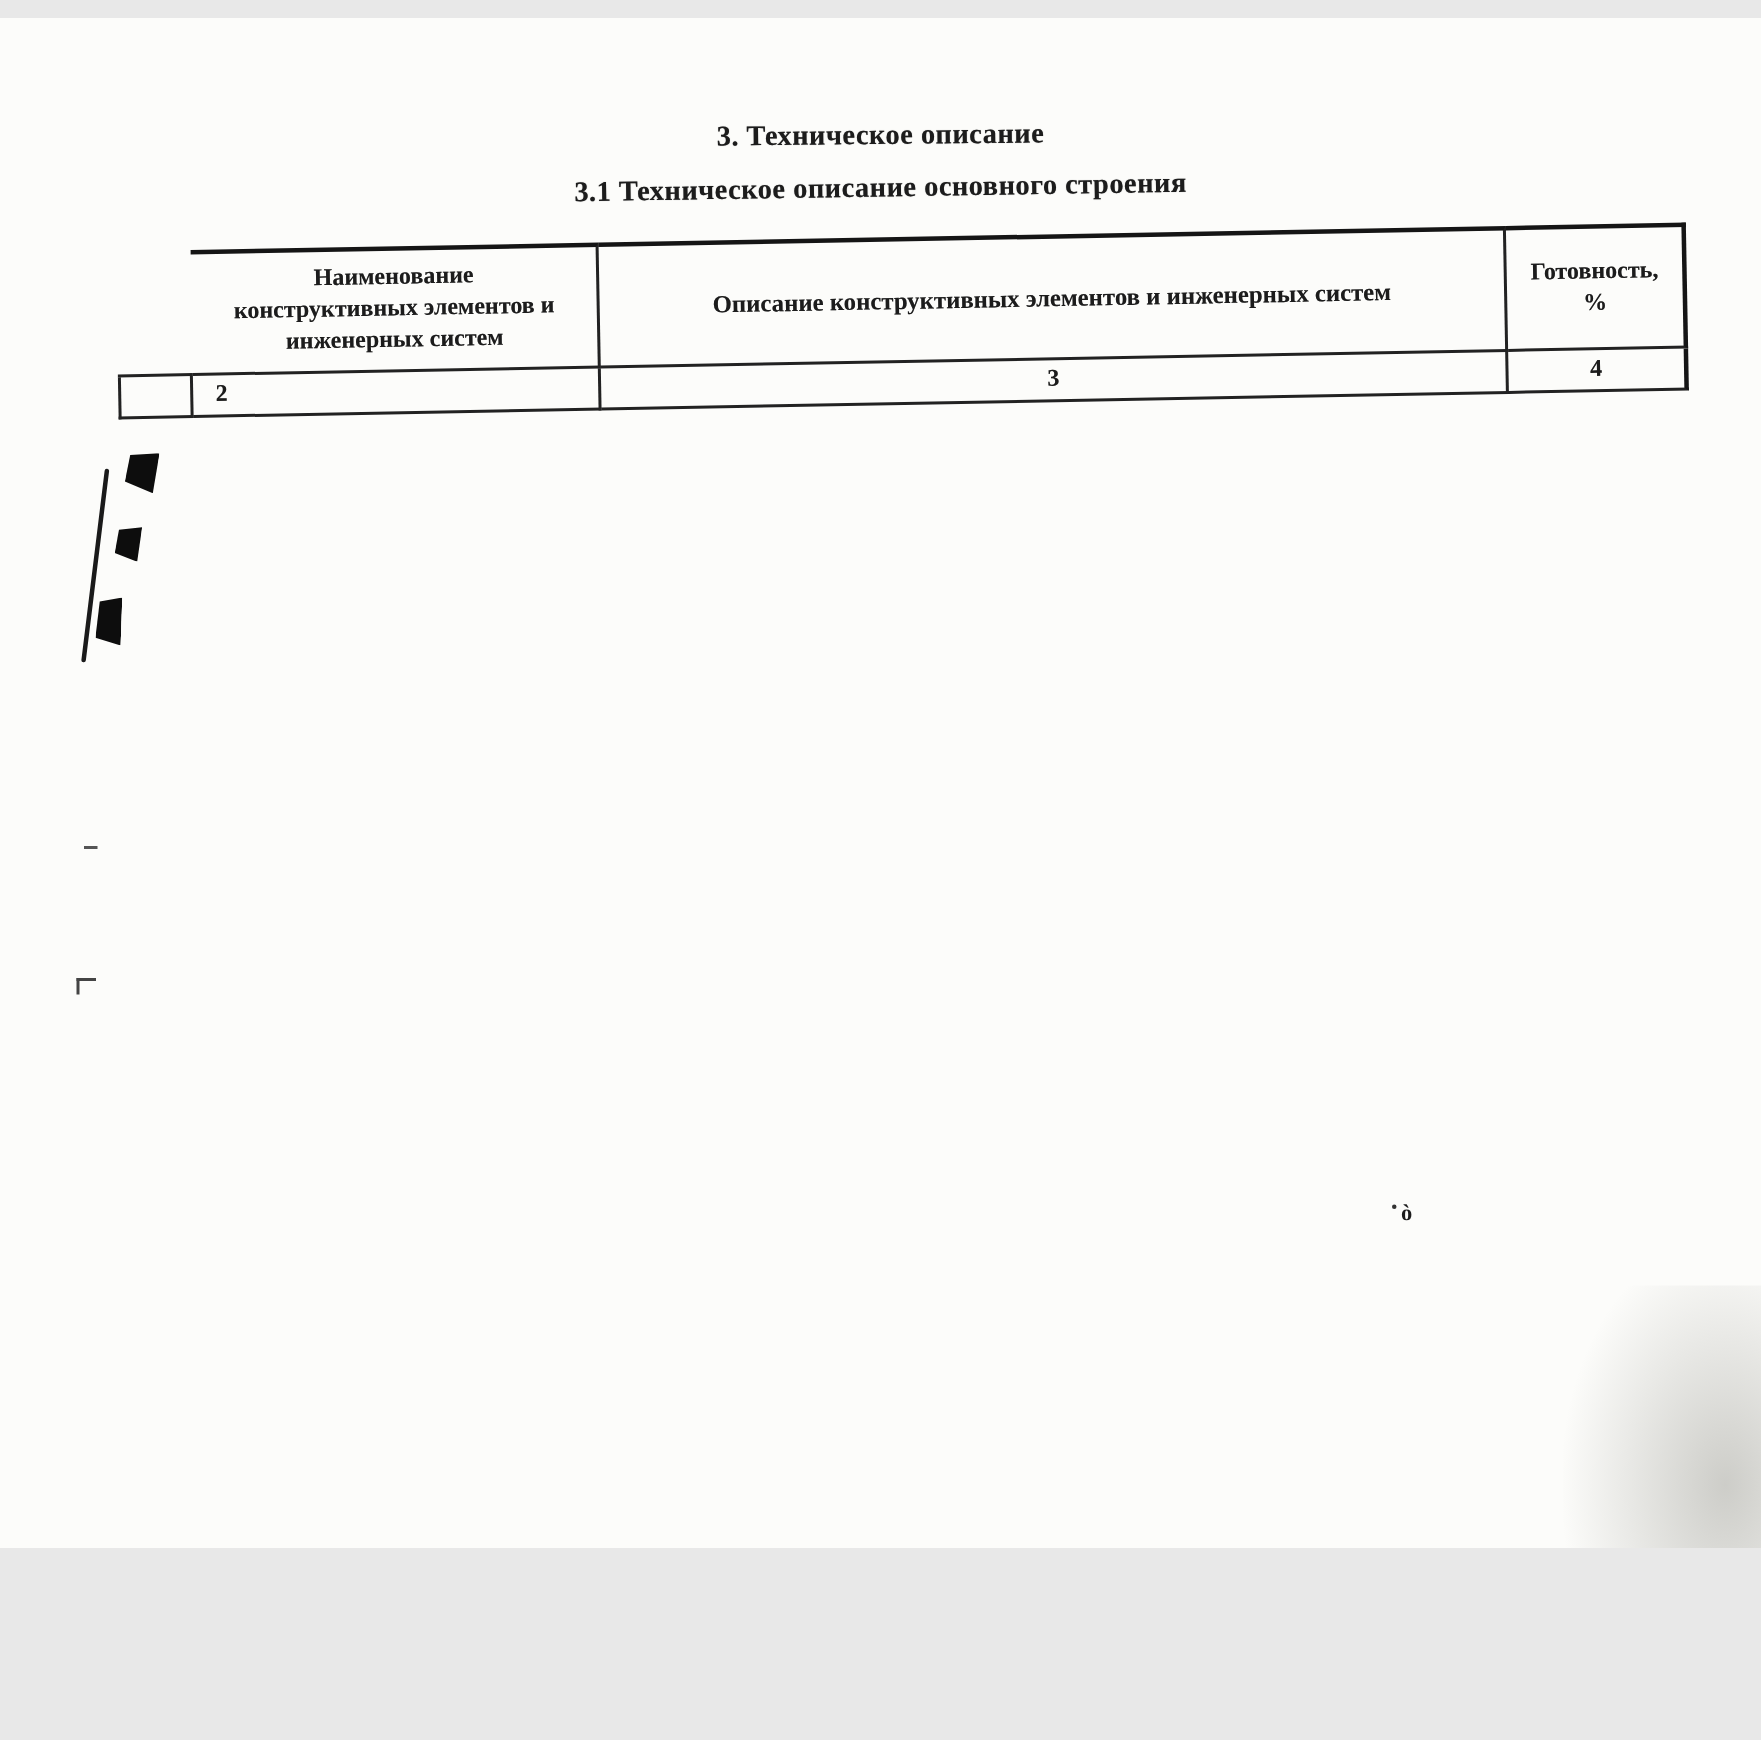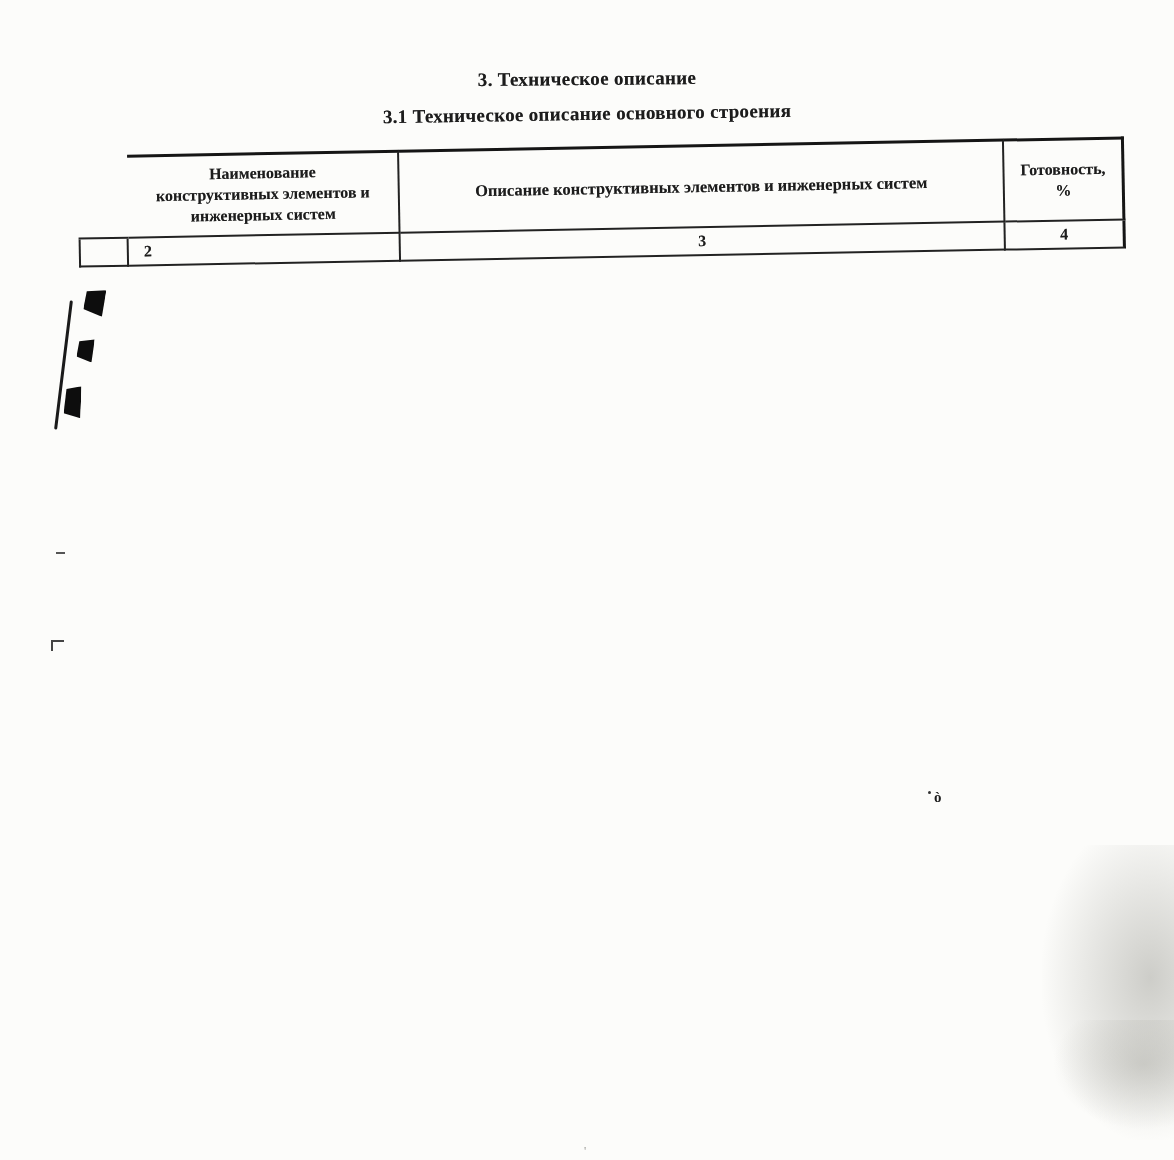--- a/index.html
+++ b/index.html
@@ -1,17 +1,17 @@
 <!DOCTYPE html>
 <html><head>
 <meta charset="utf-8">
 <style>
   html,body{margin:0;padding:0;background:#e8e8e8;}
   .page{
-    position:relative;width:1174px;height:1160px;margin:0 auto;
+    position:relative;width:1174px;height:1020px;margin:12px auto;
     background:#fcfcfa;overflow:hidden;
     font-family:"Liberation Serif","DejaVu Serif",serif;color:#1c1c1c;
   }
   .title,.subtitle{
     position:absolute;left:0;width:100%;text-align:center;font-weight:700;
     letter-spacing:.3px;text-shadow:0 0 .5px rgba(25,25,25,.55);
   }
   .title{top:68px;font-size:19px;transform:rotate(-.55deg);}
   .subtitle{top:103px;font-size:19px;transform:rotate(-.9deg);}
 

